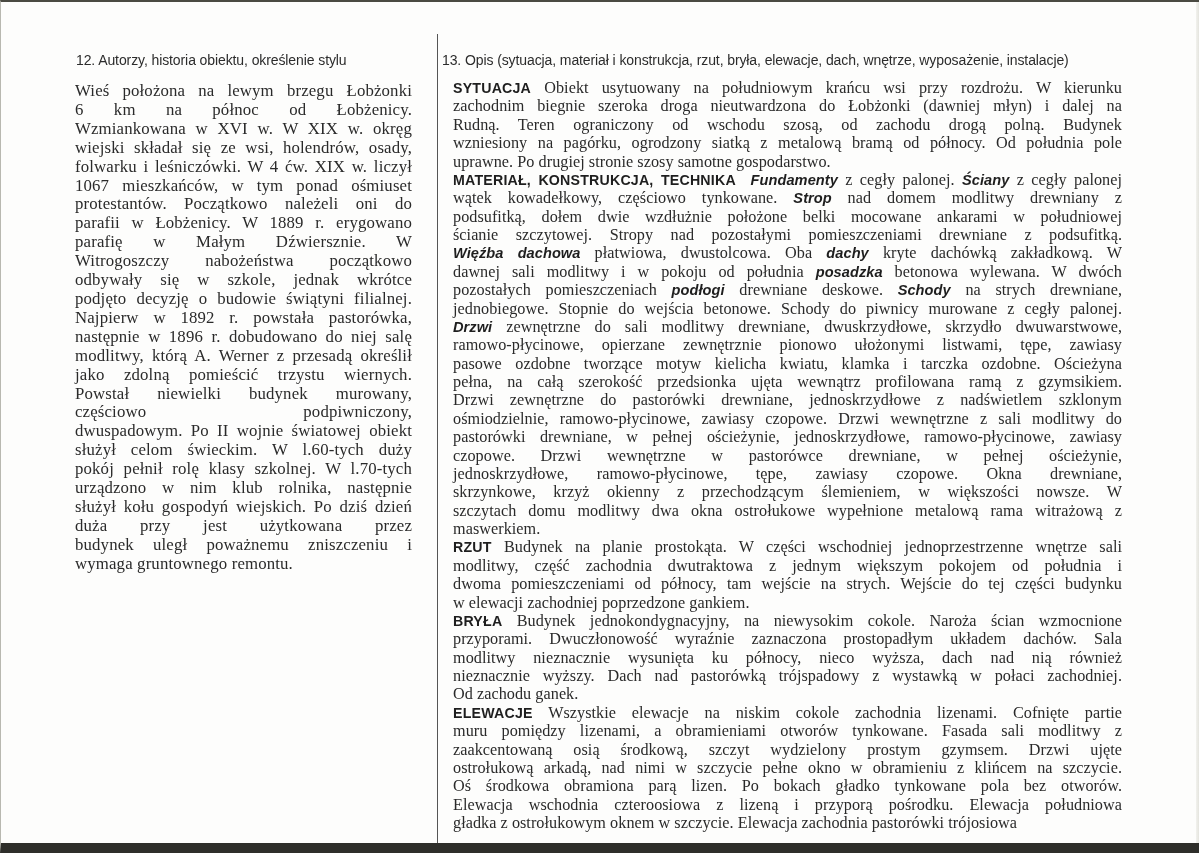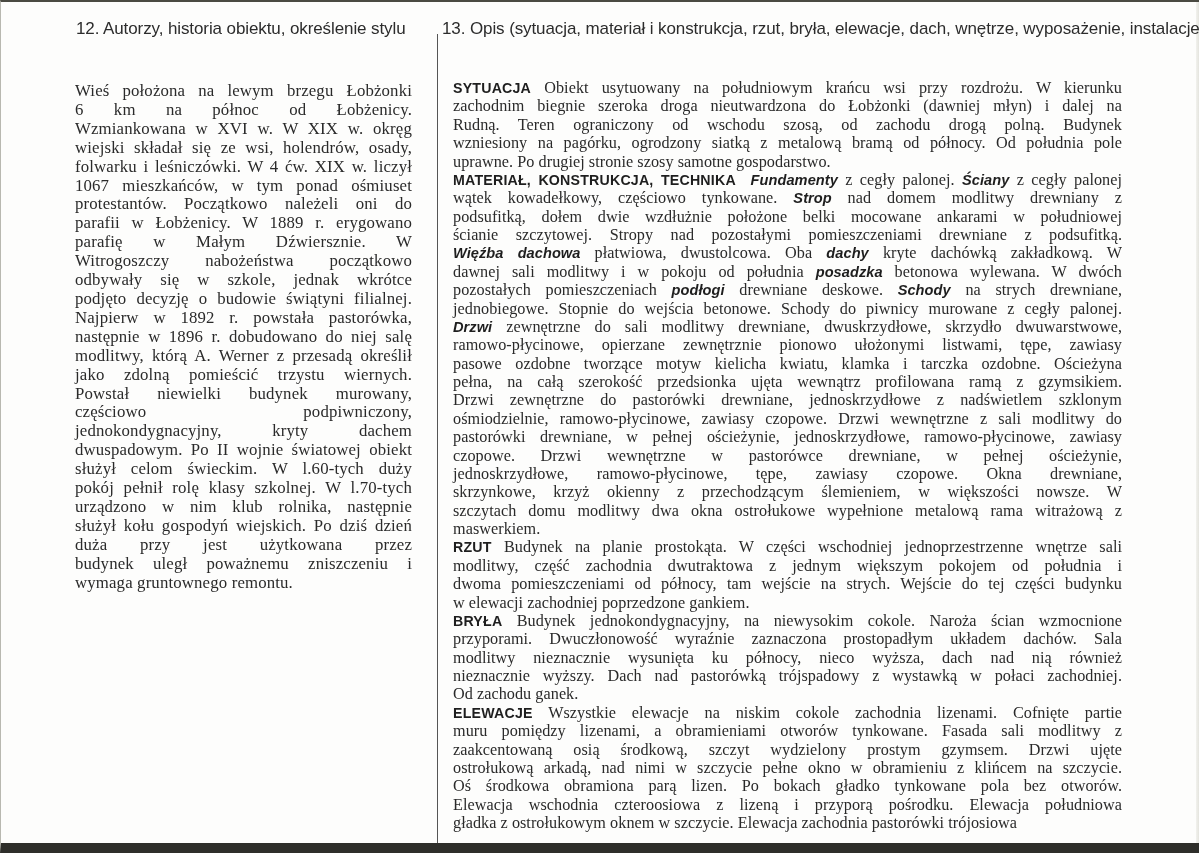--- a/index.html
+++ b/index.html
@@ -29,23 +29,23 @@
   .right-edge {
     position: absolute;
     right: 0;
     top: 0;
     width: 3px;
     height: 100%;
     background: linear-gradient(to right, #f2f2ee, #e4e4de);
   }
   .col-header {
     position: absolute;
-    top: 17px;
+    top: 50px;
     font-family: "Liberation Sans", sans-serif;
-    font-size: 17px;
+    font-size: 14px;
     color: #2c2c2c;
     white-space: nowrap;
     letter-spacing: -0.1px;
   }
   .col-header.left { left: 75px; }
   .col-header.right { left: 441px; }
 
   .col-text {
     position: absolute;
     font-family: "Liberation Serif", serif;
@@ -117,21 +117,20 @@
     <span class="line">parafię w Małym Dźwiersznie. W</span>
     <span class="line">Witrogoszczy nabożeństwa początkowo</span>
     <span class="line">odbywały się w szkole, jednak wkrótce</span>
     <span class="line">podjęto decyzję o budowie świątyni filialnej.</span>
     <span class="line">Najpierw w 1892 r. powstała pastorówka,</span>
     <span class="line">następnie w 1896 r. dobudowano do niej salę</span>
     <span class="line">modlitwy, którą A. Werner z przesadą określił</span>
     <span class="line">jako zdolną pomieścić trzystu wiernych.</span>
     <span class="line">Powstał niewielki budynek murowany,</span>
     <span class="line">częściowo podpiwniczony,</span>
-    <span class="line">jednokondygnacyjny, kryty dachem</span>
     <span class="line">dwuspadowym. Po II wojnie światowej obiekt</span>
     <span class="line">służył celom świeckim. W l.60-tych duży</span>
     <span class="line">pokój pełnił rolę klasy szkolnej. W l.70-tych</span>
     <span class="line">urządzono w nim klub rolnika, następnie</span>
     <span class="line">służył kołu gospodyń wiejskich. Po dziś dzień</span>
     <span class="line">duża przy jest użytkowana przez</span>
     <span class="line">budynek uległ poważnemu zniszczeniu i</span>
     <span class="line last">wymaga gruntownego remontu.</span>
   </div>
 

